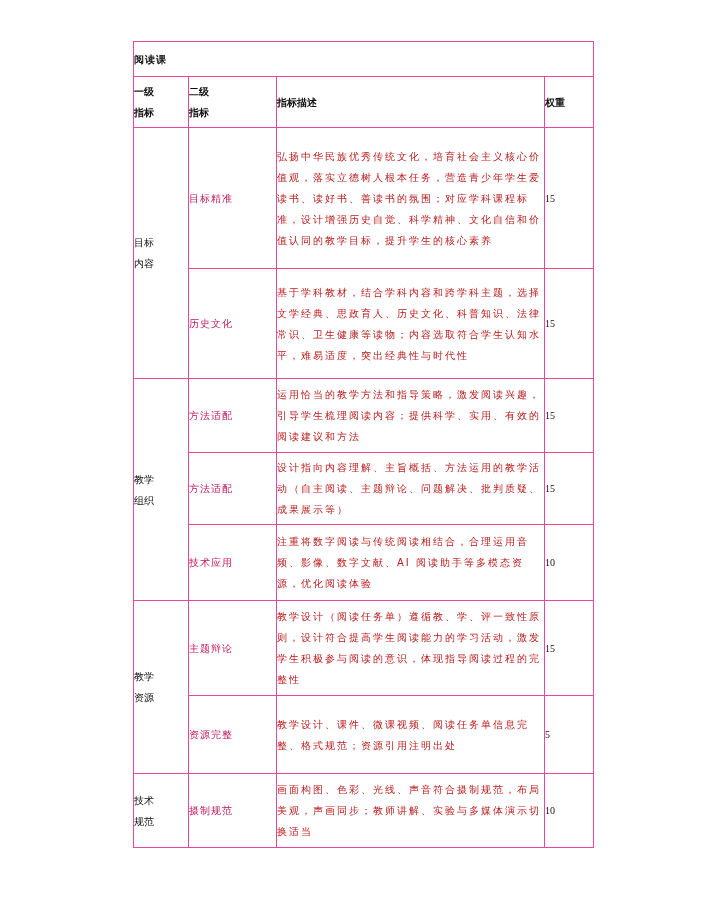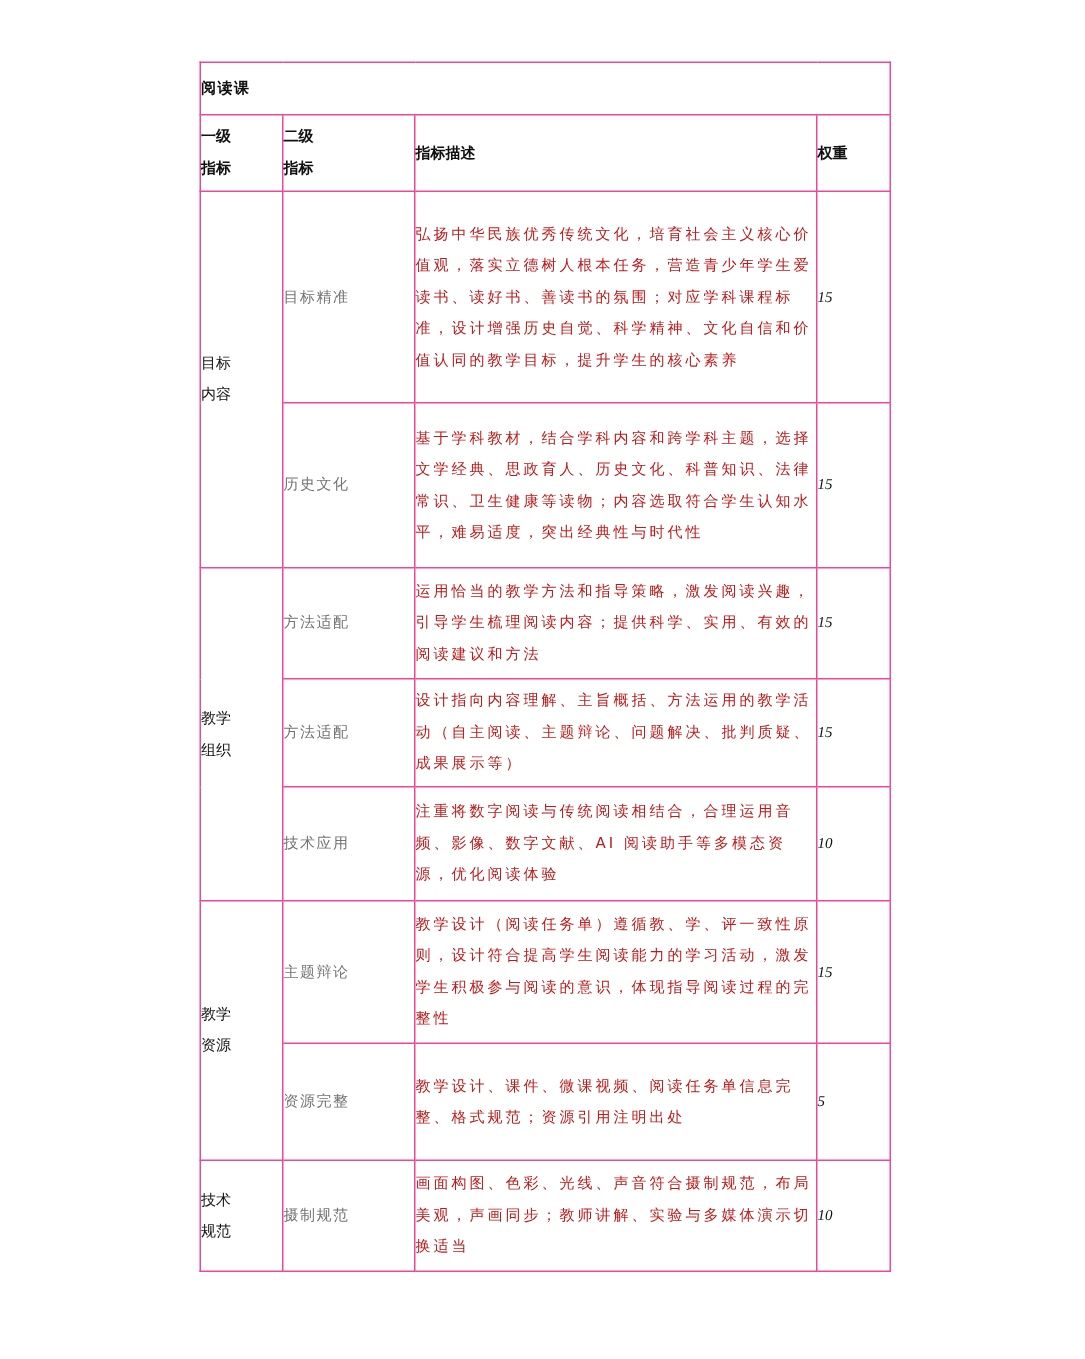--- a/index.html
+++ b/index.html
@@ -11,24 +11,24 @@
     border: 1.5px solid #444;
   }
   table.rubric td, table.rubric th {
     border: 1px solid #ec4899; padding: 0; vertical-align: middle; text-align: left;
     font-size: 10px; line-height: 21px;
   }
   th { font-weight: bold; }
   .title-row th { height: 34px; font-size: 14px; letter-spacing: 1px; }
   .head-row th { height: 50px; font-size: 13px; line-height: 18px; }
   td.l1 { font-weight: normal; font-size: 13.5px; line-height: 20px; }
-  td.l2 { font-size: 13px; letter-spacing: 1px; color: #737373; }
+  td.l2 { font-size: 13px; letter-spacing: 1px; color: #be185d; }
   td.desc { text-align: left; padding: 6px 6px 4px 8px; font-size: 12.6px;
             line-height: 21px; letter-spacing: 2px; color: #b91c1c; word-break: break-all; }
-  td.wt { font-family: "Liberation Serif", "DejaVu Serif", serif; font-size: 14.5px; font-style: italic; }
+  td.wt { font-family: "Liberation Serif", "DejaVu Serif", serif; font-size: 14.5px; }
   .stack span { display: block; }
 </style>
 </head>
 <body>
 
 <table class="rubric">
   <colgroup>
     <col style="width:55px">
       <col style="width:88px">
       <col style="width:268px">

